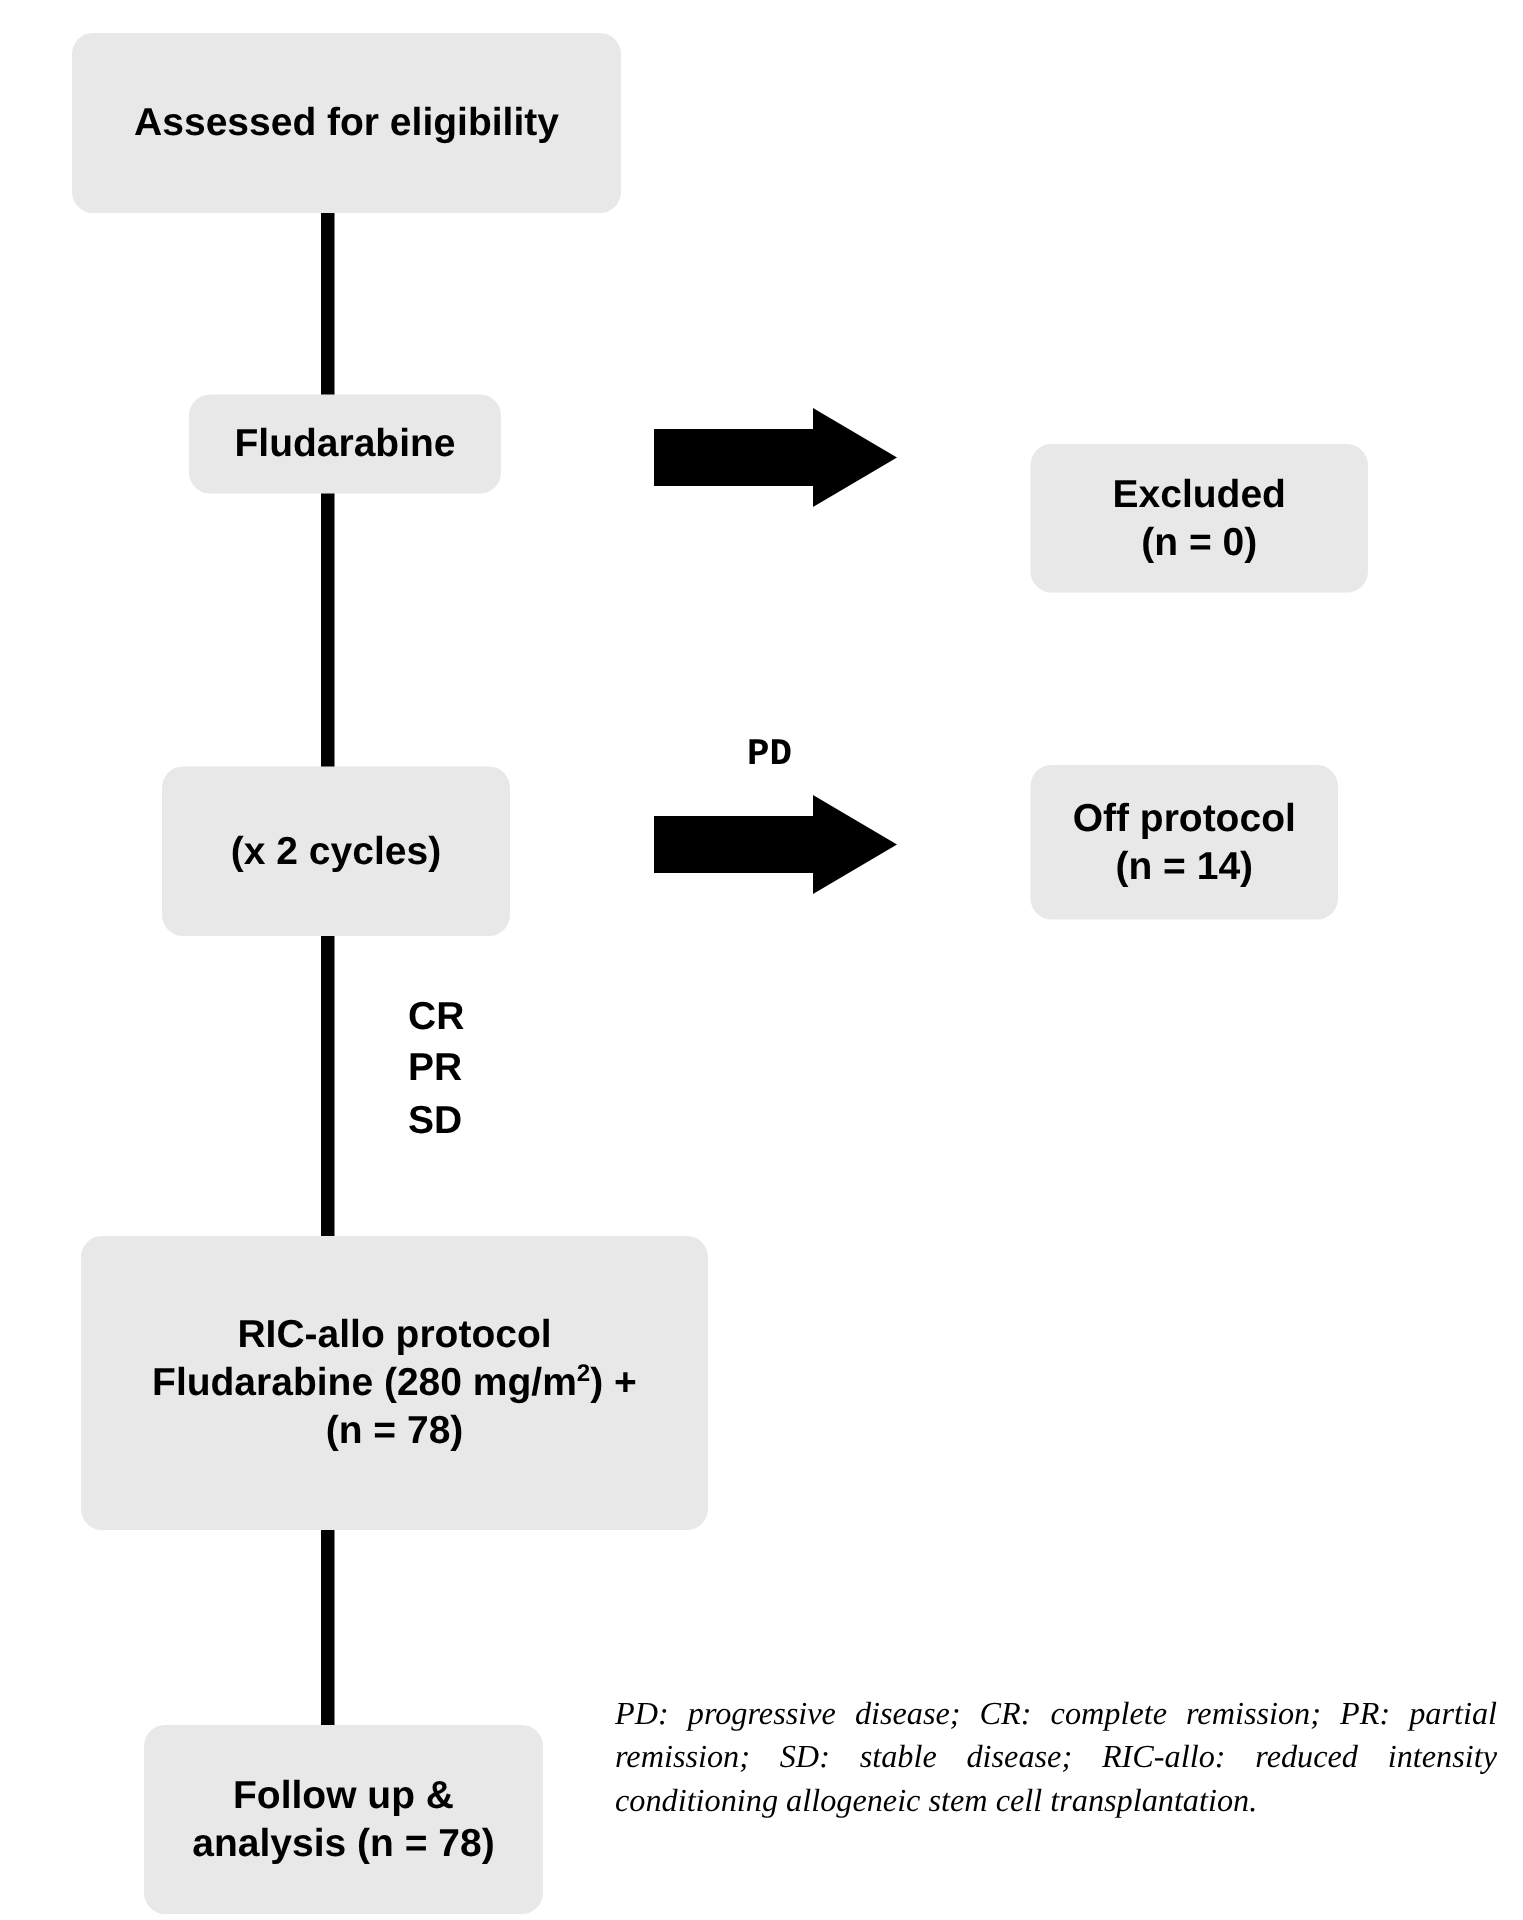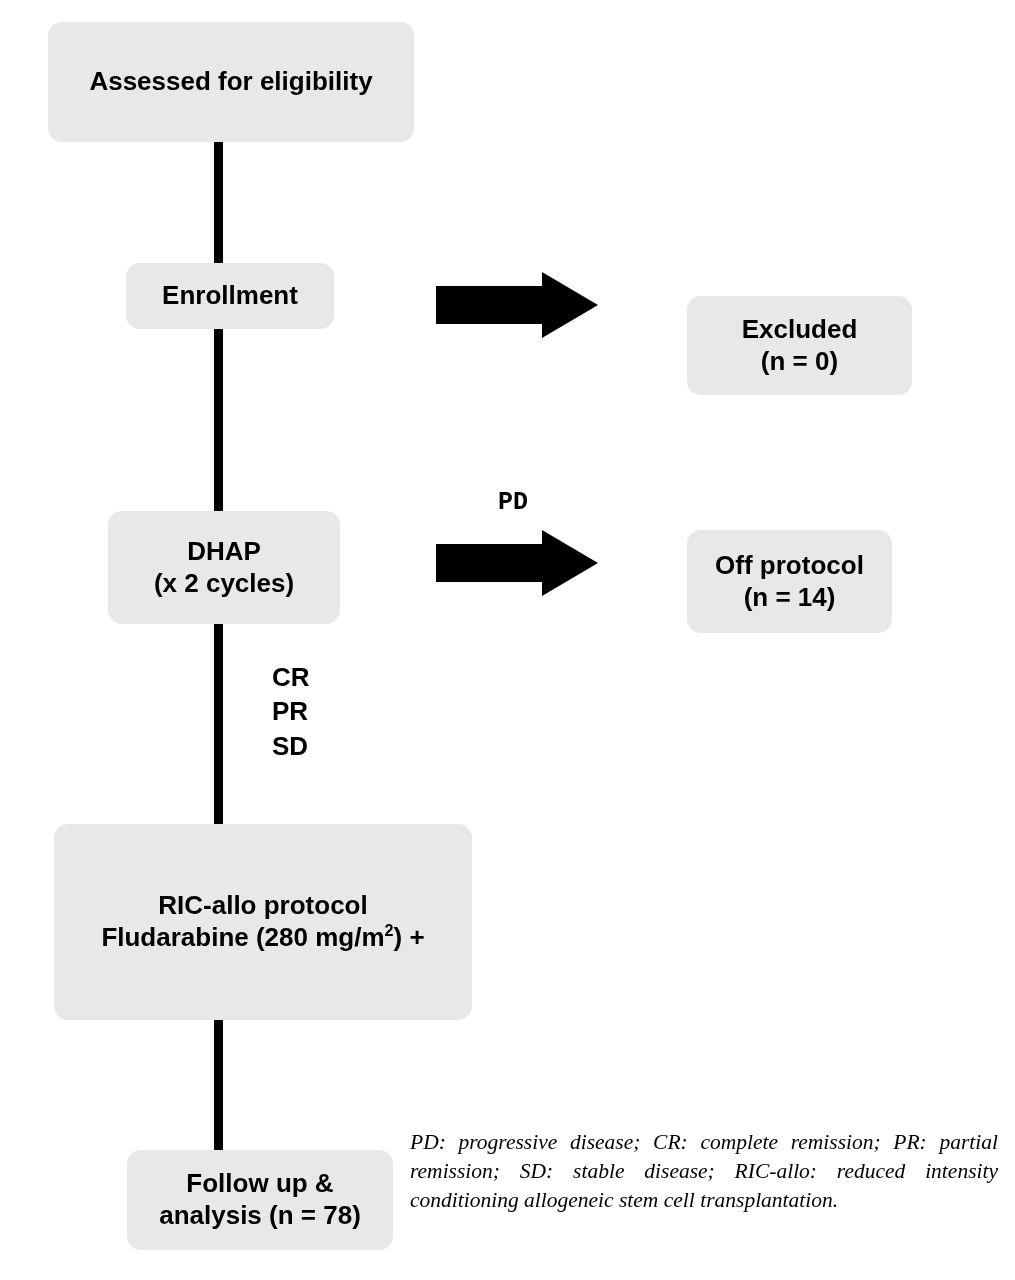--- a/index.html
+++ b/index.html
@@ -81,55 +81,55 @@
 <div class="vline" style="left:214px; top:1018px; height:135px;"></div>
 
 <div class="node" style="left:48px; top:22px; width:366px; height:120px; font-size:26px;">
   <div class="inner">
     <div>Assessed for eligibility</div>
   </div>
 </div>
 
 <div class="node" style="left:126px; top:263px; width:208px; height:66px; font-size:26px;">
   <div class="inner">
-    <div>Enrollment</div>
+    <div>Fludarabine</div>
   </div>
 </div>
 
 <div class="node" style="left:687px; top:252px; width:225px; height:99px; font-size:26px;margin-top:44px;">
   <div class="inner">
     <div>Excluded</div>
     <div>(n = 0)</div>
   </div>
 </div>
 
 <div class="node" style="left:108px; top:511px; width:232px; height:113px; font-size:26px;">
   <div class="inner">
-    <div>DHAP</div>
     <div>(x 2 cycles)</div>
   </div>
 </div>
 
-<div class="node" style="left:687px; top:510px; width:205px; height:103px; font-size:26px;margin-top:20px;">
+<div class="node" style="left:687px; top:510px; width:205px; height:103px; font-size:26px;">
   <div class="inner">
     <div>Off protocol</div>
     <div>(n = 14)</div>
   </div>
 </div>
 
 <div class="node" style="left:22px; top:824px; width:418px; height:196px; font-size:26px;margin-left:32px;">
   <div class="inner">
     <div>RIC-allo protocol</div>
     <div>
       <span>Fludarabine (280 mg/m</span><sup>2</sup><span>) +</span>
     </div>
+    <div>(n = 78)</div>
   </div>
 </div>
 
-<div class="node" style="left:96px; top:1150px; width:266px; height:100px; font-size:26px;margin-left:31px;">
+<div class="node" style="left:96px; top:1150px; width:266px; height:126px; font-size:26px;">
   <div class="inner">
     <div>Follow up &amp;</div>
     <div>analysis (n = 78)</div>
   </div>
 </div>
 
 <div class="arrow" style="left:436px; top:272px;">
   <svg width="162" height="66" viewBox="0 0 162 66">
     <polygon points="0,14 106,14 106,0 162,33 106,66 106,52 0,52" fill="#000000"></polygon>
   </svg>

